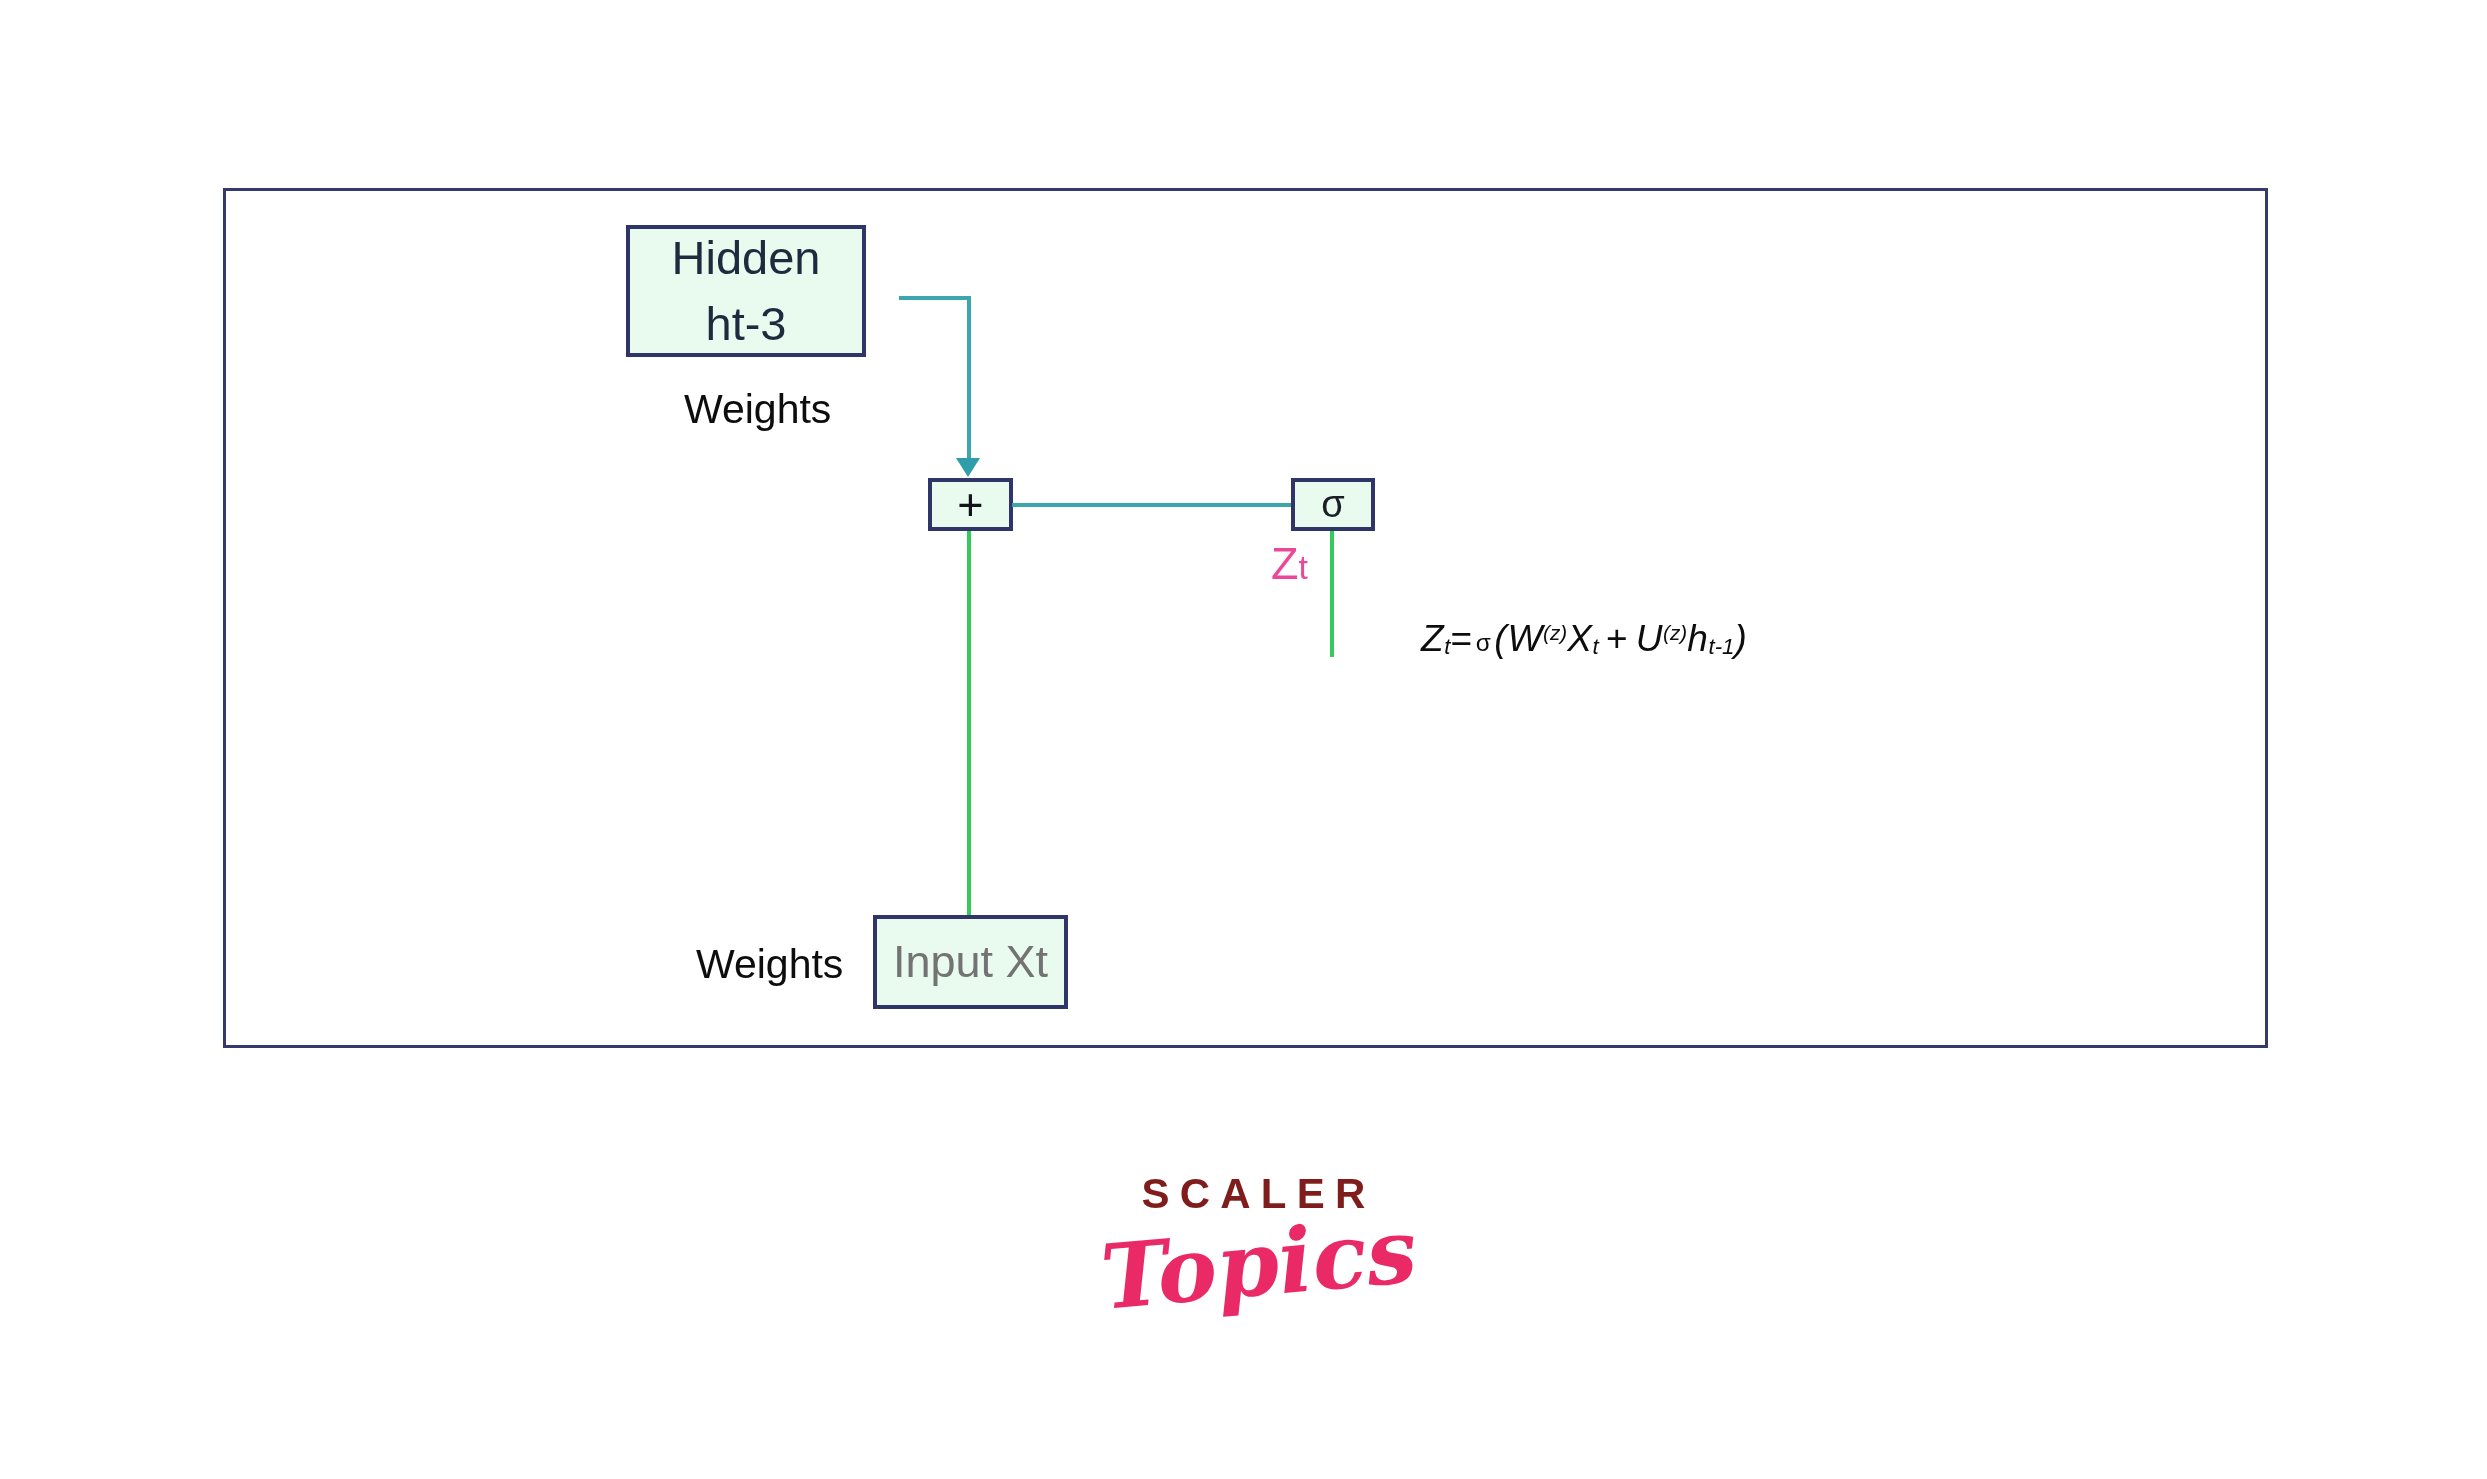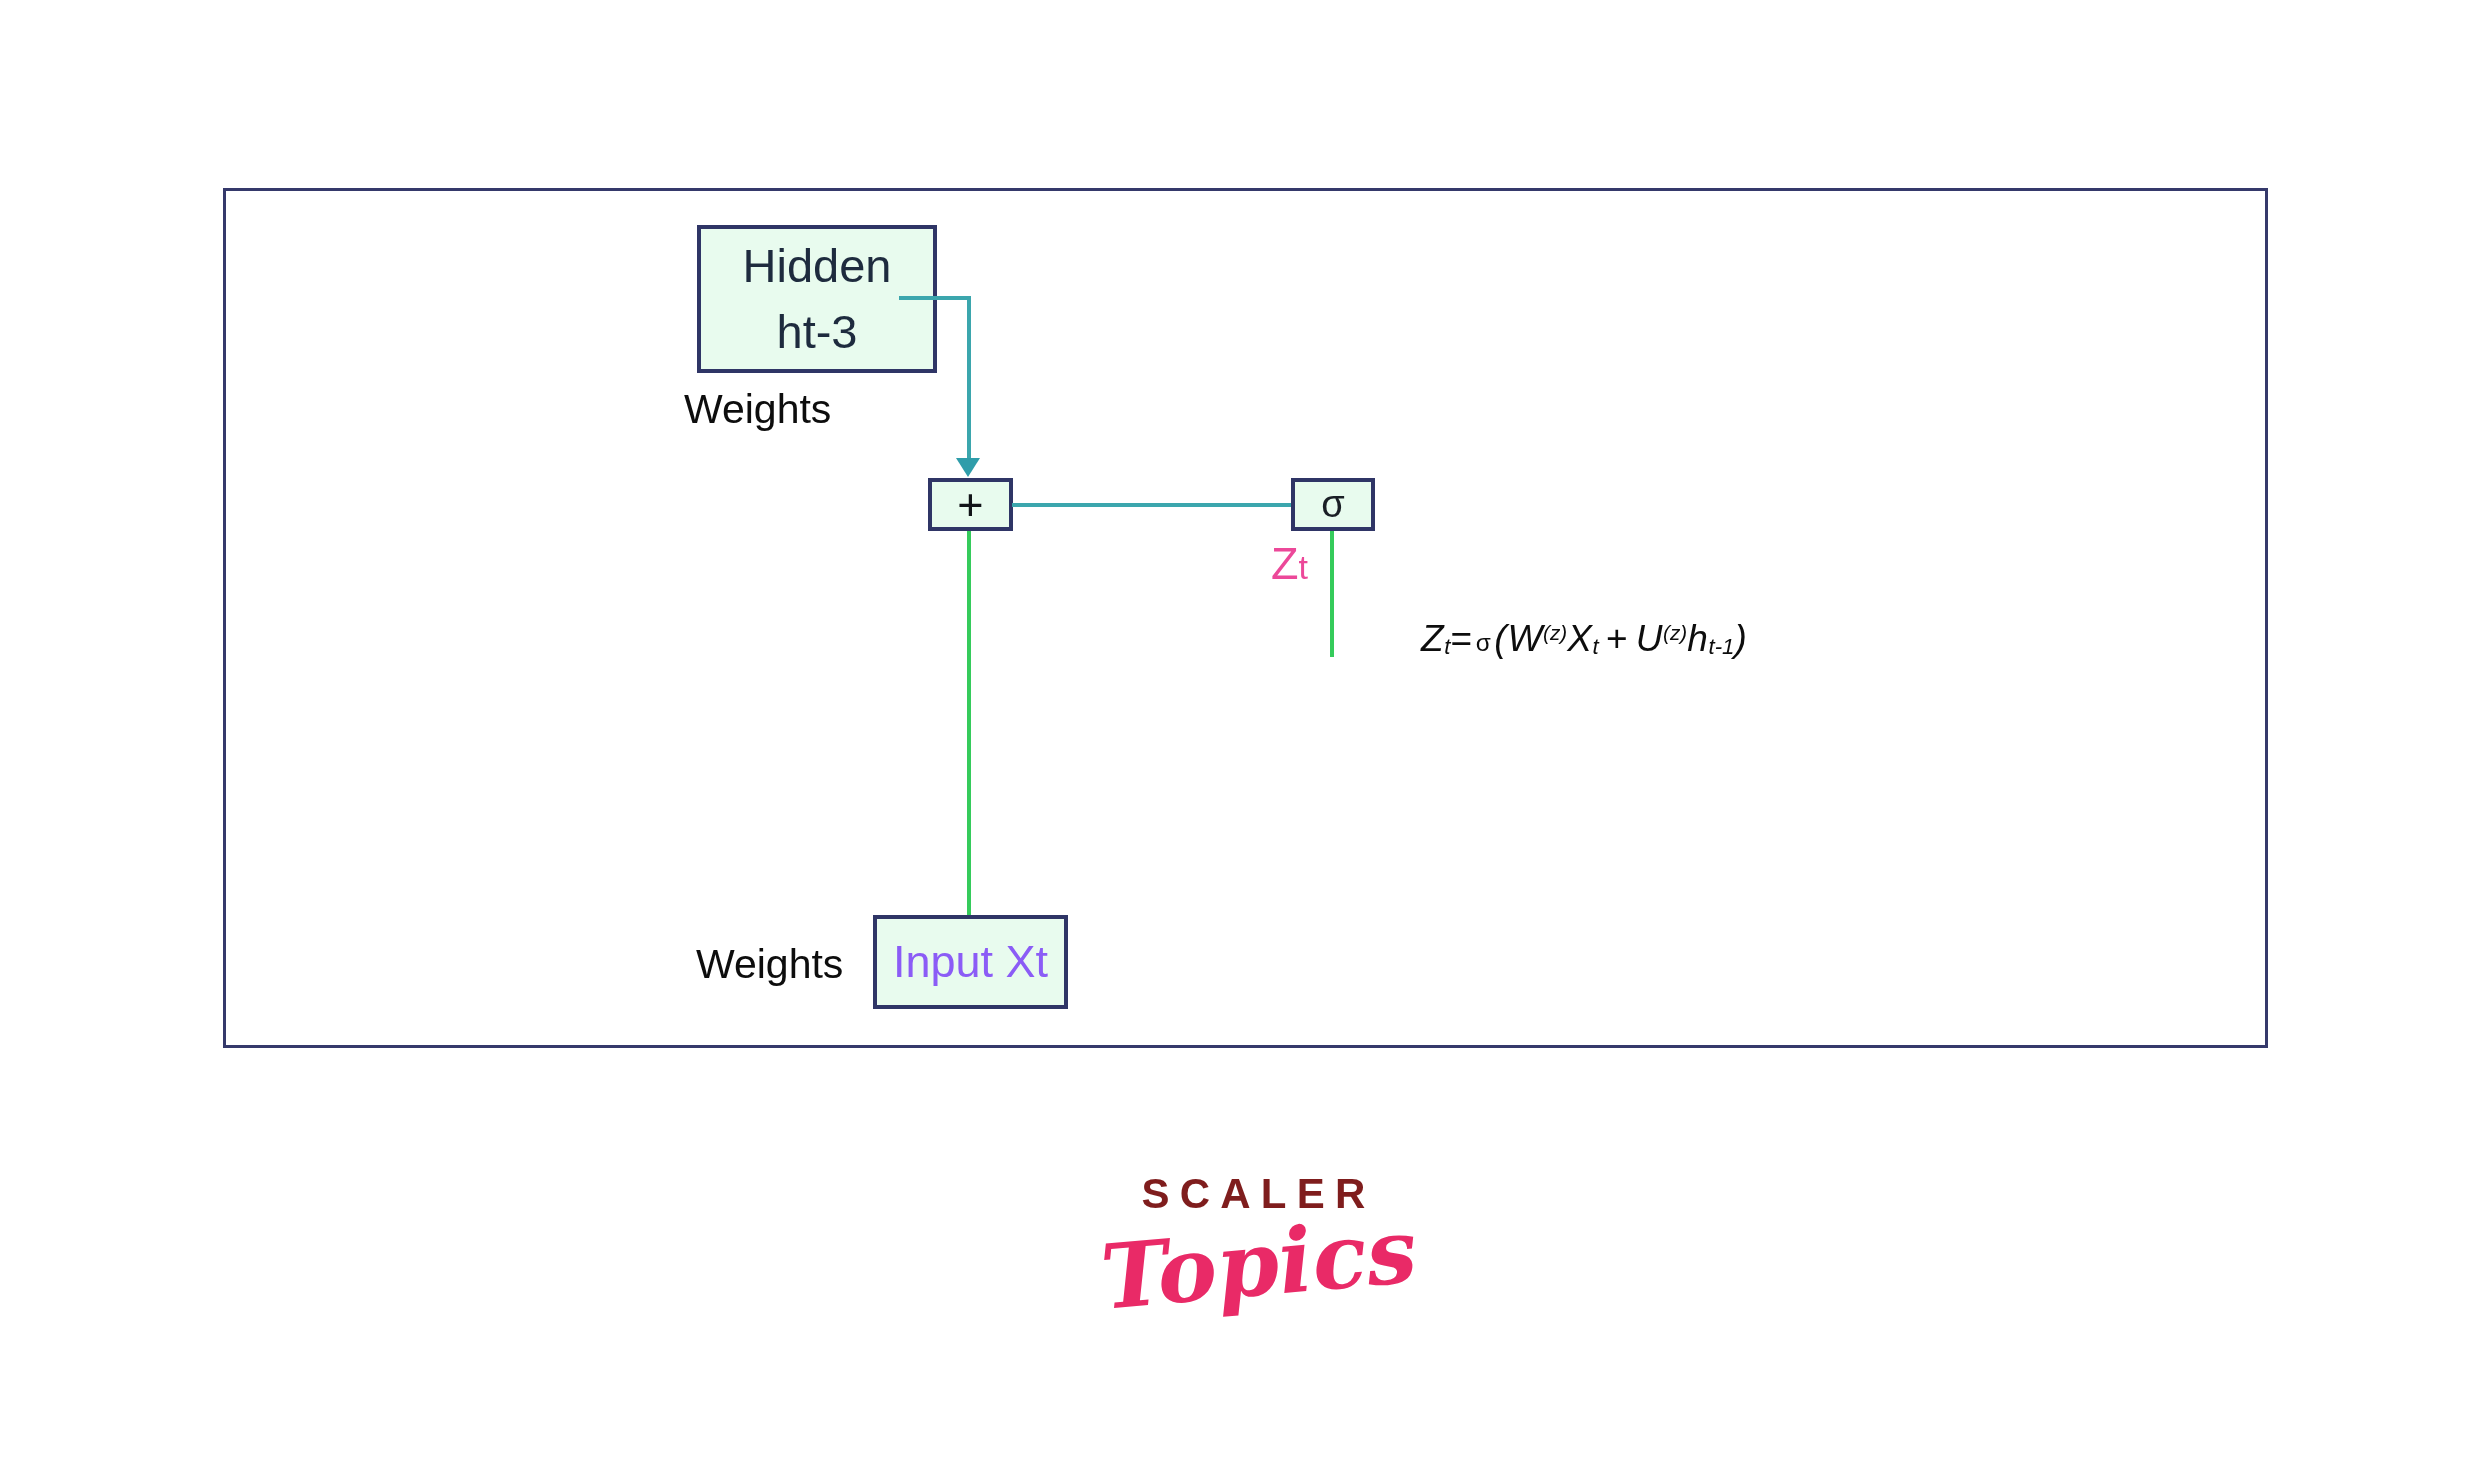--- a/index.html
+++ b/index.html
@@ -23,24 +23,24 @@
     position: absolute;
     background: #e8fbee;
     border: 4.4px solid #2f3566;
     display: flex;
     flex-direction: column;
     align-items: center;
     justify-content: center;
     color: #1e2b3e;
     text-align: center;
   }
-  .hidden-box { left: 697px; top: 225px; width: 240px; height: 148px; font-size: 47px; line-height: 66px; }
+  .hidden-box { left: 626px; top: 225px; width: 240px; height: 132px; font-size: 47px; line-height: 66px; }
   .plus-box   { left: 928px; top: 478px; width: 85px; height: 53px; font-size: 45px; color: #111418; }
   .sigma-box  { left: 1291px; top: 478px; width: 84px; height: 53px; font-size: 38px; color: #1a1f26; }
-  .input-box  { left: 873px; top: 915px; width: 195px; height: 94px; font-size: 45px; color: #8b5cf6; }
+  .input-box  { left: 873px; top: 915px; width: 195px; height: 94px; font-size: 45px; color: #737373; }
 
   .lbl {
     position: absolute;
     color: #0d0d0d;
     font-size: 41px;
     white-space: nowrap;
   }
   .weights-top    { left: 684px;  top: 386px; }
   .weights-bottom { left: 696px;  top: 941px; }
   .zt-label       { left: 1271px; top: 538px; font-size: 45px; color: #ec4899; }

